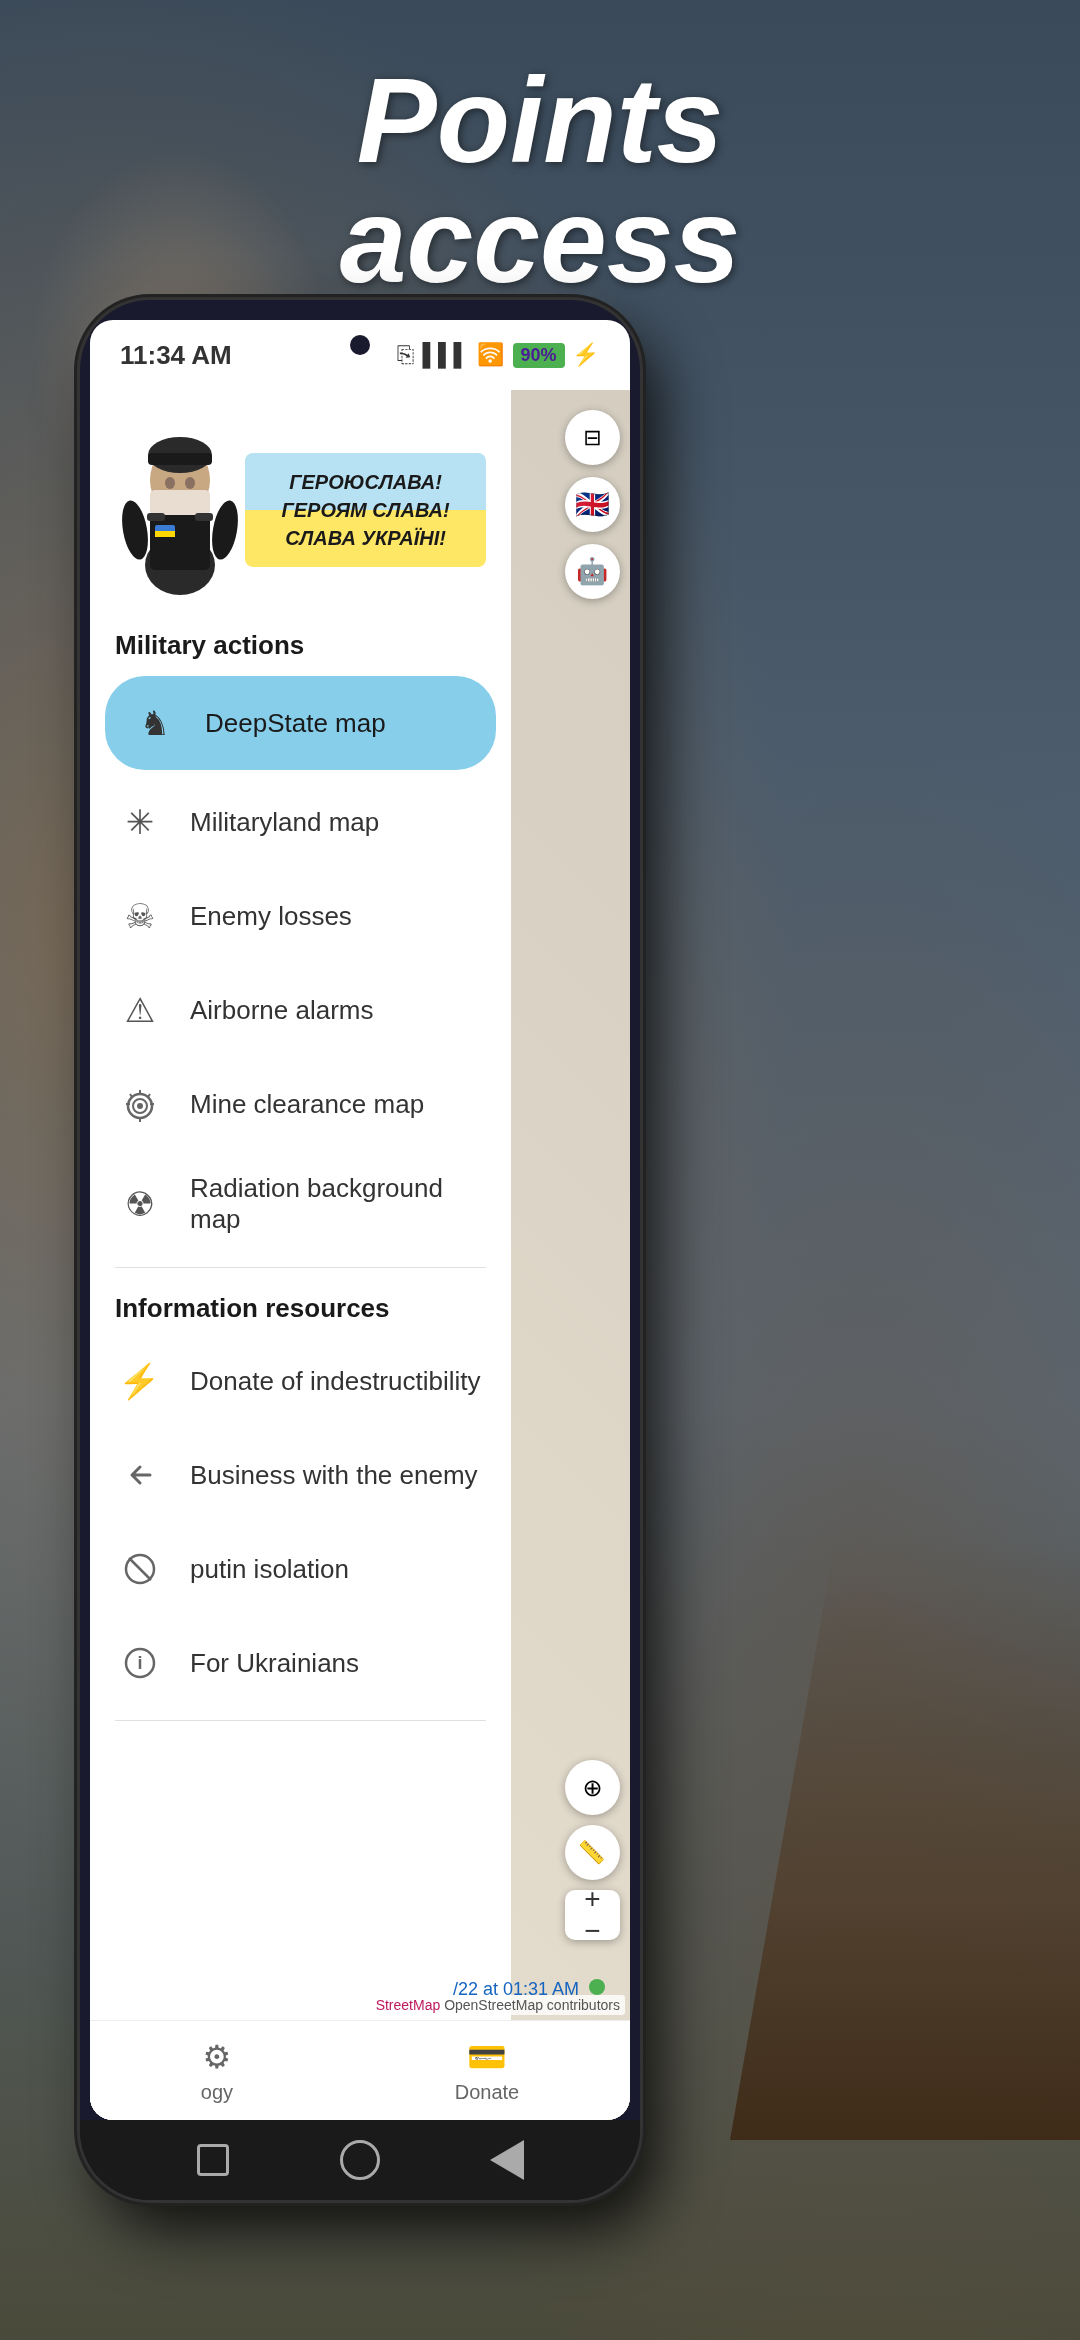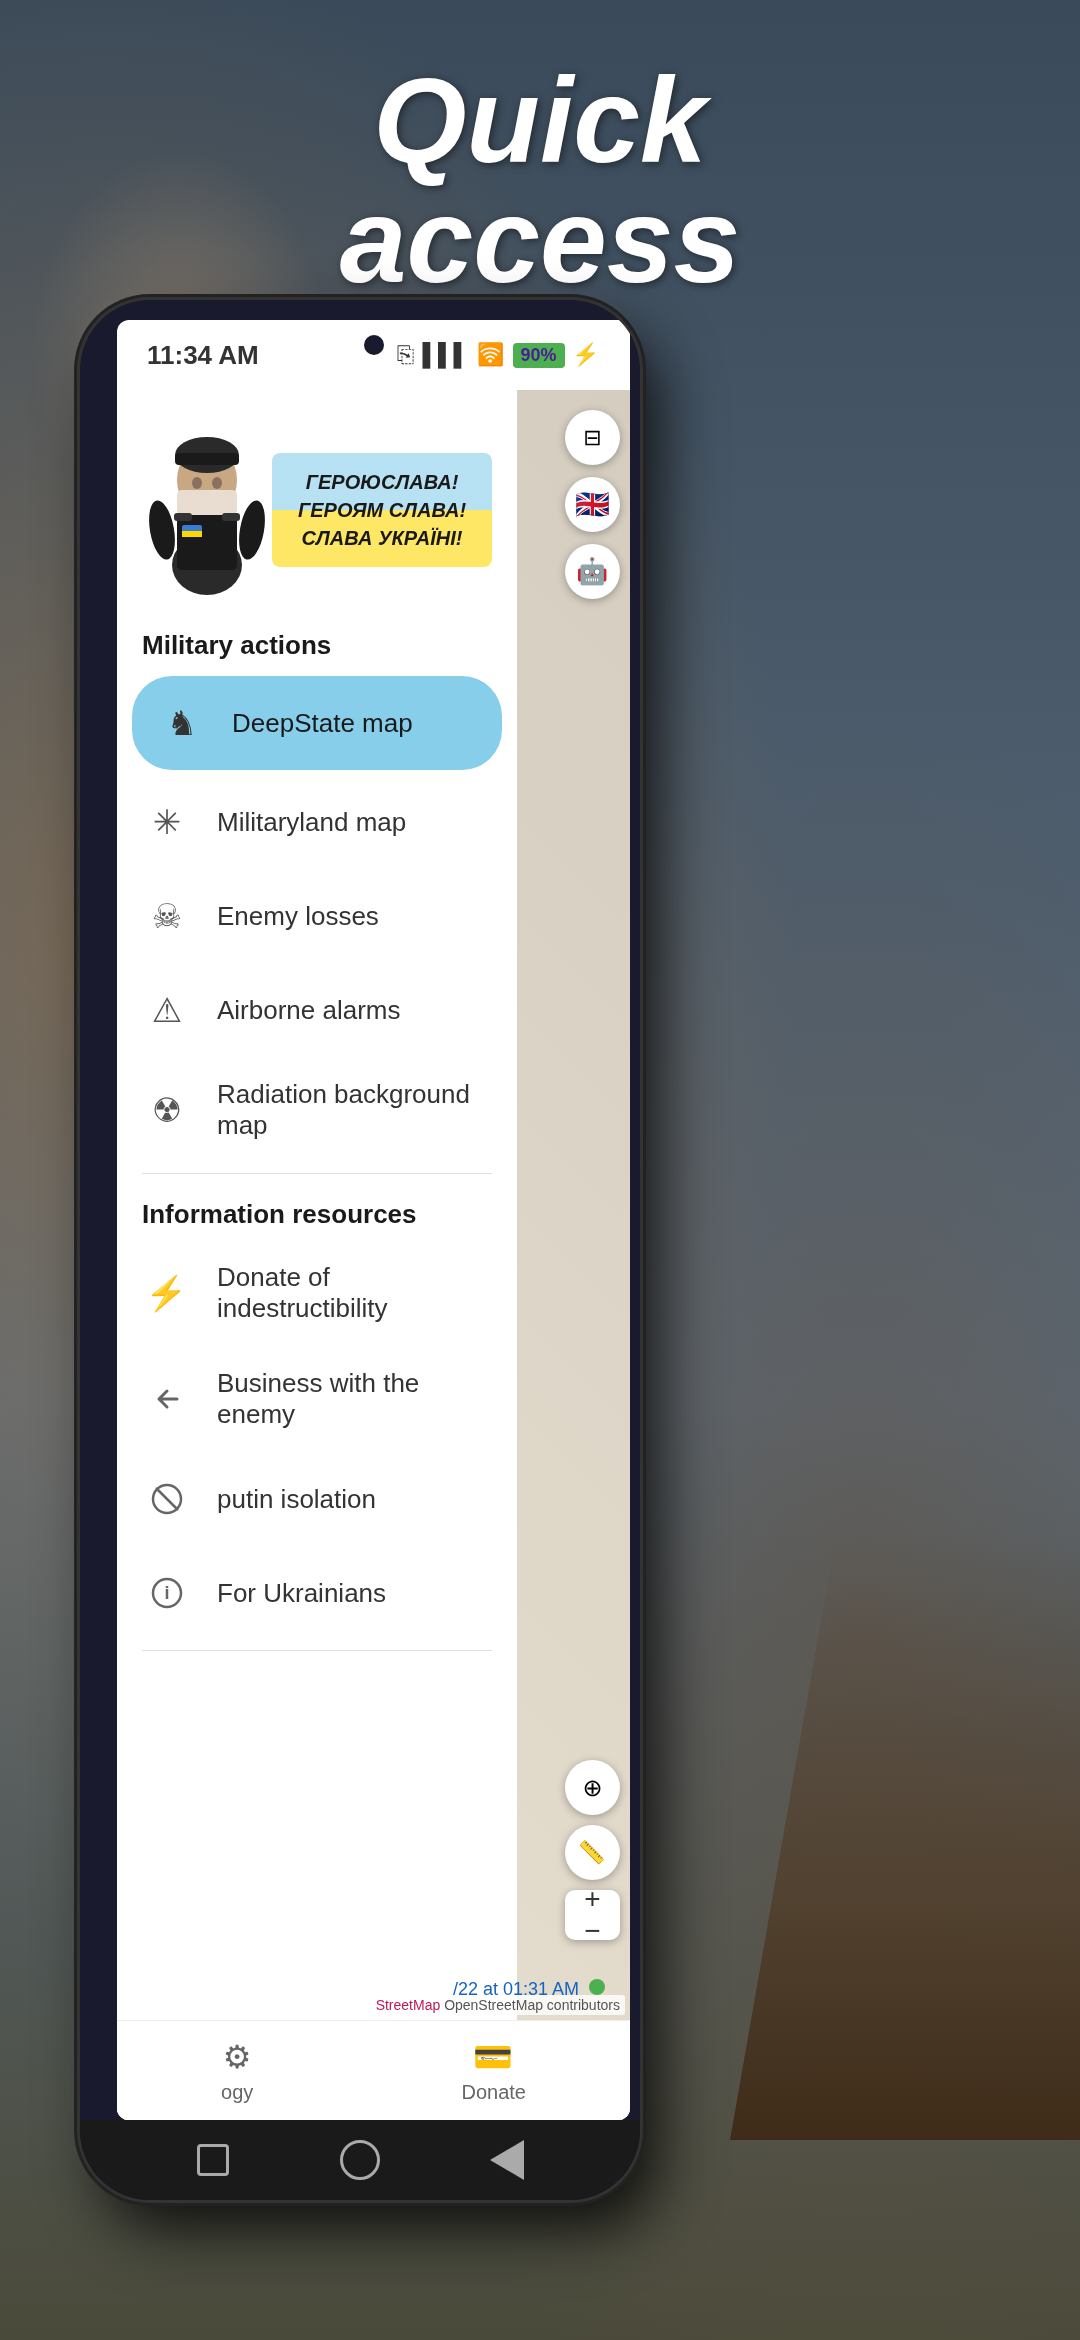--- a/index.html
+++ b/index.html
@@ -82,23 +82,22 @@
     }
 
     
     .phone-screen {
       position: absolute;
       top: 20px;
       left: 10px;
       right: 10px;
       bottom: 80px;
       background: white;
-      border-radius: 12px;
+      border-radius: 23px;
       overflow: hidden;
-      margin-left: 27px;
     }
 
     
     .status-bar {
       background: white;
       height: 70px;
       display: flex;
       align-items: center;
       justify-content: space-between;
       padding: 0 30px;
@@ -397,21 +396,21 @@
   </style>
 </head>
 <body>
 
 <div class="bg-overlay"></div>
 <div class="bg-smoke"></div>
 <div class="bg-soldier"></div>
 
 <div class="quick-access-title">
   <h1>
-    <span>Quick</span><br>
+    <span>Points</span><br>
     <span>access</span>
   </h1>
 </div>
 
 <div class="phone-frame">
 
   <div class="phone-screen">
 
     <div class="status-bar">
       <span class="status-time">11:34 AM</span>
@@ -557,20 +556,38 @@
       <div class="menu-item">
         <div class="menu-icon">☠</div>
         <span class="menu-label">Enemy losses</span>
       </div>
 
       <div class="menu-item">
         <div class="menu-icon">⚠</div>
         <span class="menu-label">Airborne alarms</span>
       </div>
 
+      <div class="menu-item">
+        <div class="menu-icon">
+          <svg width="36" height="36" viewBox="0 0 36 36">
+            <circle cx="18" cy="20" r="12" fill="none" stroke="#666" stroke-width="2.5"></circle>
+            <circle cx="18" cy="20" r="7" fill="none" stroke="#666" stroke-width="2"></circle>
+
+            <line x1="18" y1="4" x2="18" y2="8" stroke="#666" stroke-width="2"></line>
+            <line x1="28" y1="8" x2="26" y2="11" stroke="#666" stroke-width="2"></line>
+            <line x1="32" y1="18" x2="28" y2="18" stroke="#666" stroke-width="2"></line>
+            <line x1="18" y1="32" x2="18" y2="36" stroke="#666" stroke-width="2"></line>
+            <line x1="8" y1="8" x2="10" y2="11" stroke="#666" stroke-width="2"></line>
+            <line x1="4" y1="18" x2="8" y2="18" stroke="#666" stroke-width="2"></line>
+
+            <circle cx="18" cy="20" r="3" fill="#666"></circle>
+          </svg>
+        </div>
+        <span class="menu-label">Mine clearance map</span>
+      </div>
 
       <div class="menu-item">
         <div class="menu-icon">☢</div>
         <span class="menu-label">Radiation background map</span>
       </div>
 
       <div class="divider"></div>
 
       <div class="section-header">Information resources</div>
 

